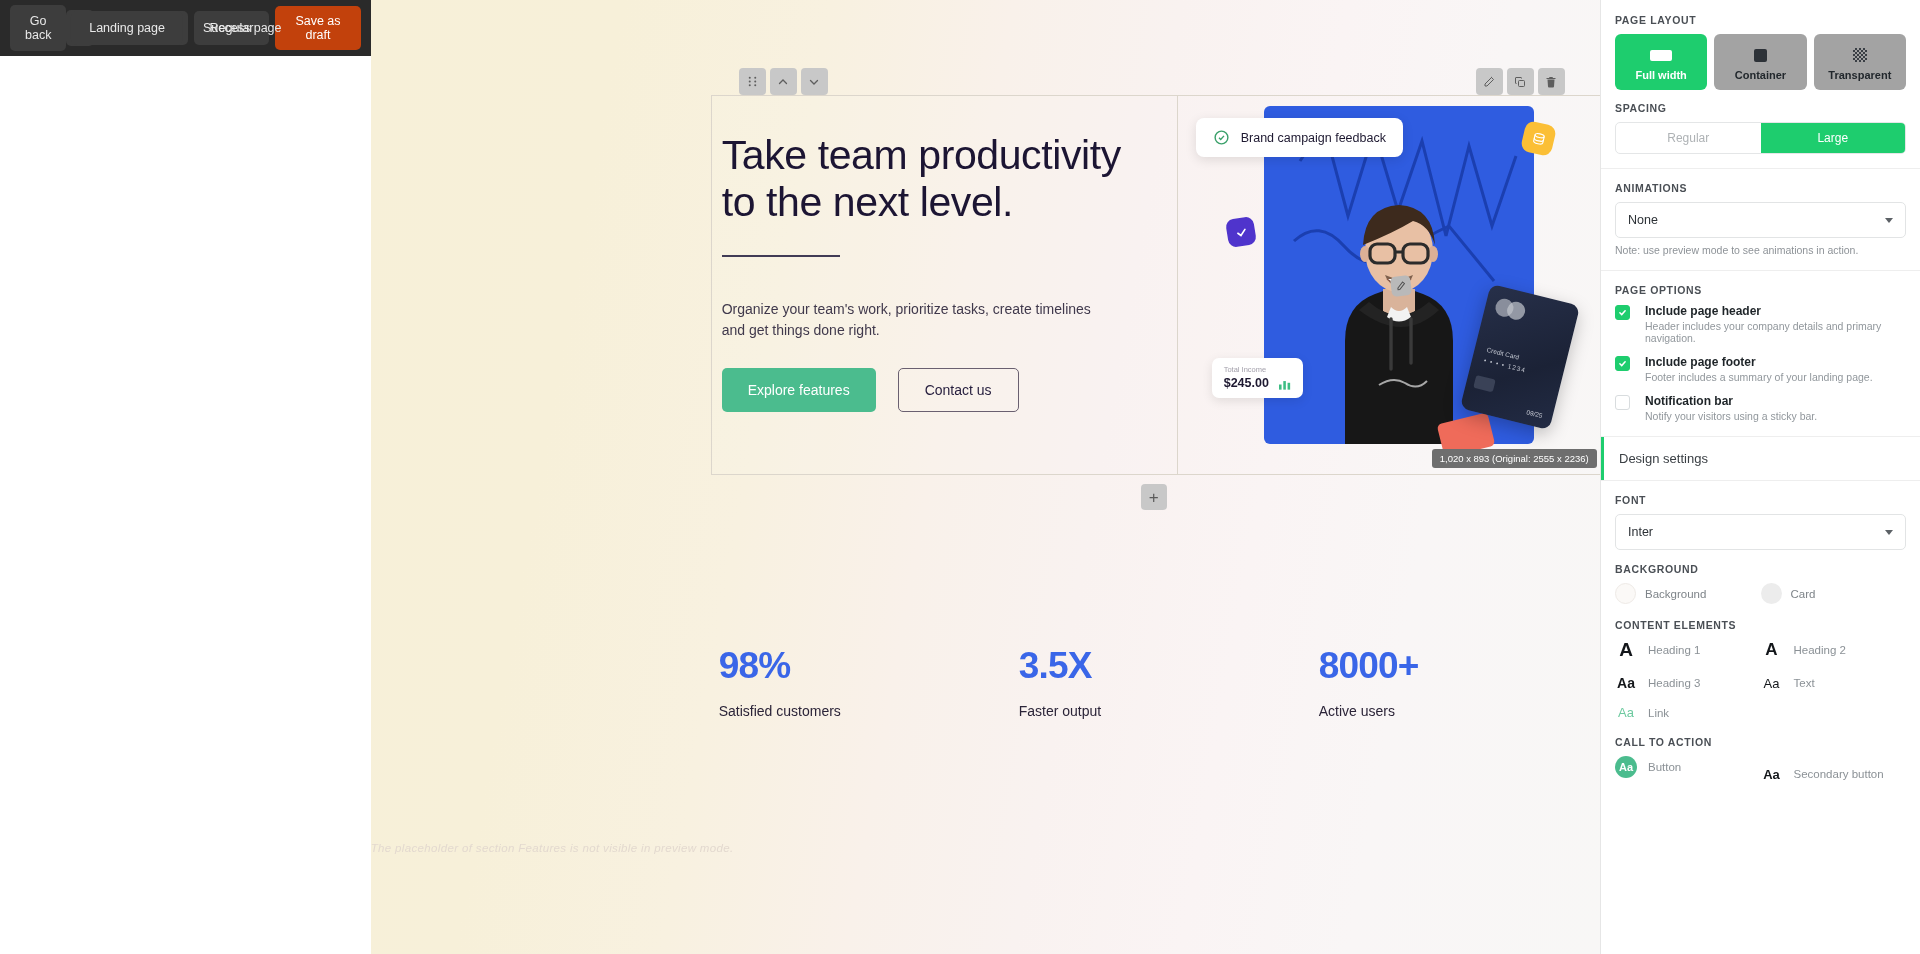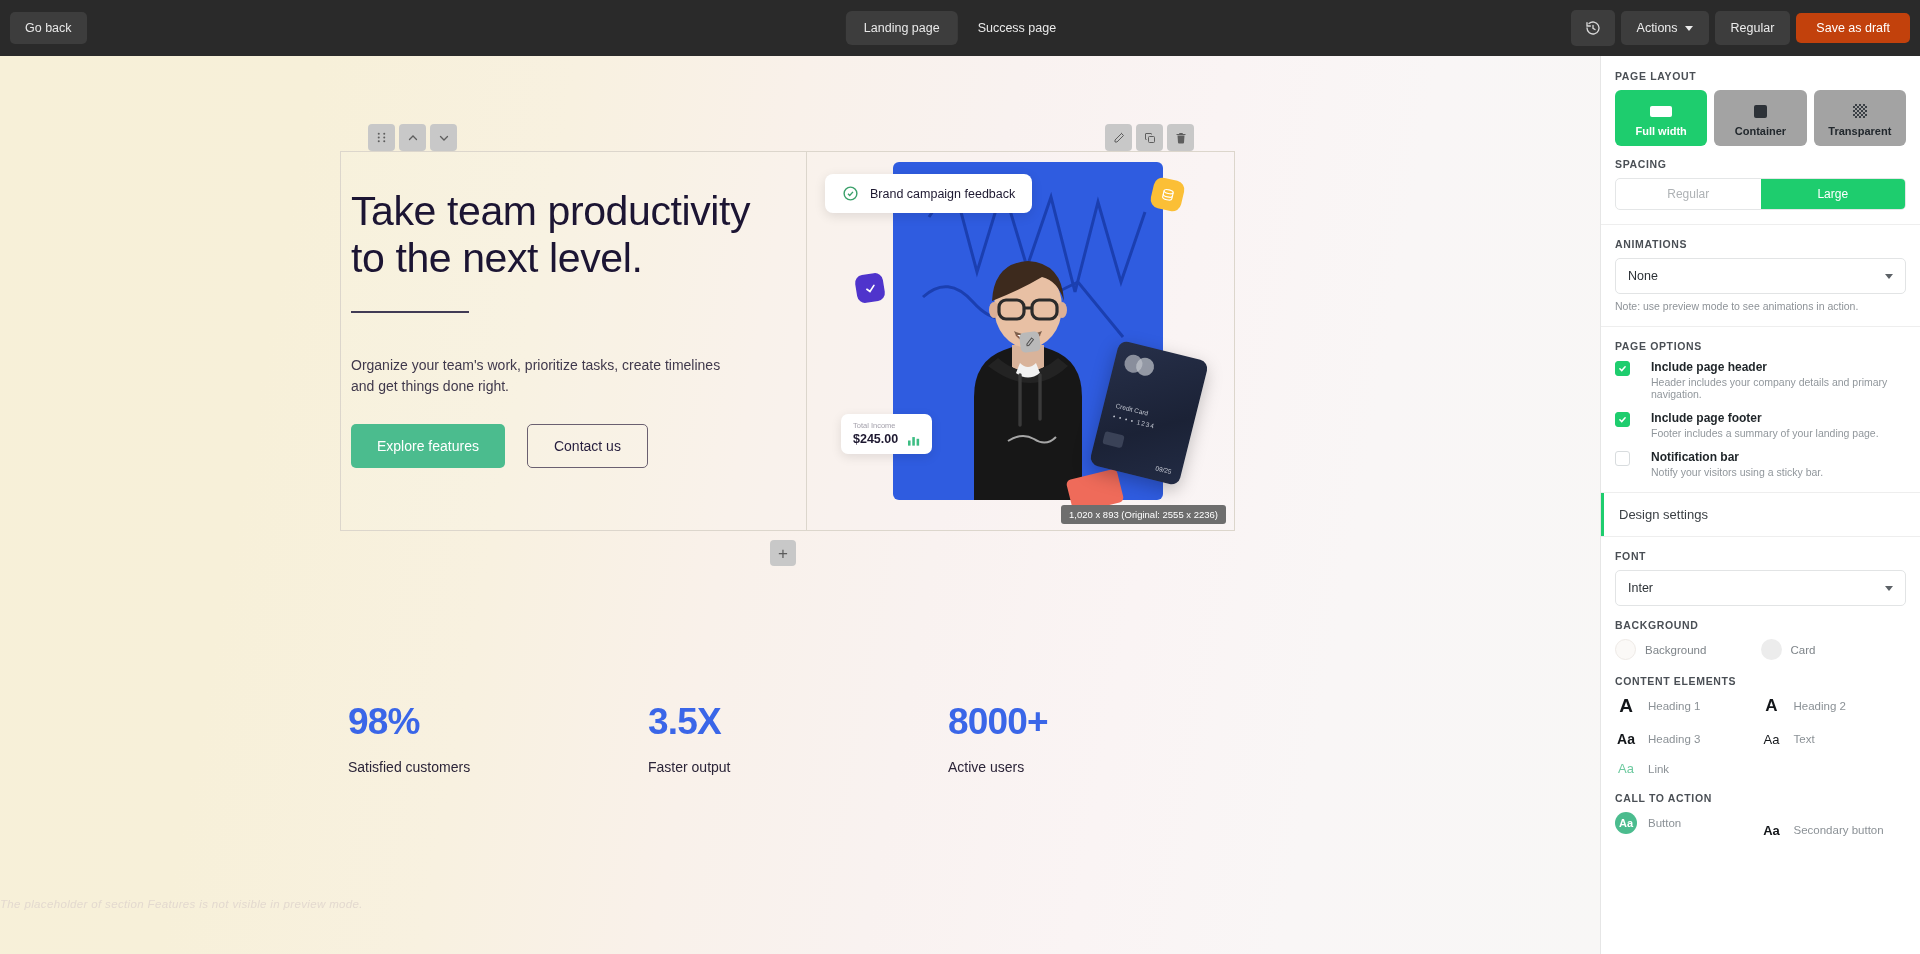--- a/index.html
+++ b/index.html
@@ -1,21 +1,21 @@
 <!DOCTYPE html>
 <html><head>
 <meta charset="utf-8">
 <style>
   * { box-sizing: border-box; margin: 0; padding: 0; }
   html, body {
     width: 1920px; height: 954px;
     font-family: "Liberation Sans", sans-serif;
     overflow: hidden; background: #fff;
   }
-  #app { position: relative; width: 1920px; height: 954px; display: flex; flex-direction: column; }
+  #app { position: relative; width: 1920px; height: 954px; display: flex; flex-direction: row; }
 
   
   .topbar {
     height: 56px; background: #2a2a2a; flex: 0 0 56px;
     display: flex; align-items: center; position: relative;
     padding: 0 10px;
   }
   .tb-goback {
     background: #3d3d3d; color: #e8e8e8; border: none;
     font-size: 12.5px; padding: 9px 15px; border-radius: 5px;
@@ -232,21 +232,21 @@
   .sel {
     border: 1px solid #e2e4e5; border-radius: 5px; padding: 10px 12px;
     font-size: 12.5px; color: #2c3136; display: flex;
     align-items: center; justify-content: space-between; cursor: pointer;
   }
   .sel .cr {
     width: 0; height: 0; border-left: 4px solid transparent;
     border-right: 4px solid transparent; border-top: 5px solid #5c6166;
   }
   .note { font-size: 10.5px; color: #8e9398; margin-top: 6px; }
-  .opt-row { display: flex; gap: 21px; margin-bottom: 11px; }
+  .opt-row { display: flex; gap: 15px; margin-bottom: 11px; }
   .opt-row:last-child { margin-bottom: 0; }
   .cbx {
     width: 15px; height: 15px; border-radius: 3px; flex: 0 0 15px;
     margin-top: 1px; display: flex; align-items: center; justify-content: center;
     cursor: pointer; border: 1px solid #d8dcde; background: #fff;
   }
   .cbx.on { background: #1ecd6e; border-color: #1ecd6e; }
   .opt-t { font-size: 12px; font-weight: bold; color: #1e2428; }
   .opt-d { font-size: 10.5px; color: #9197 9c; color: #91979c; margin-top: 2px; }
   .design-hdr {

